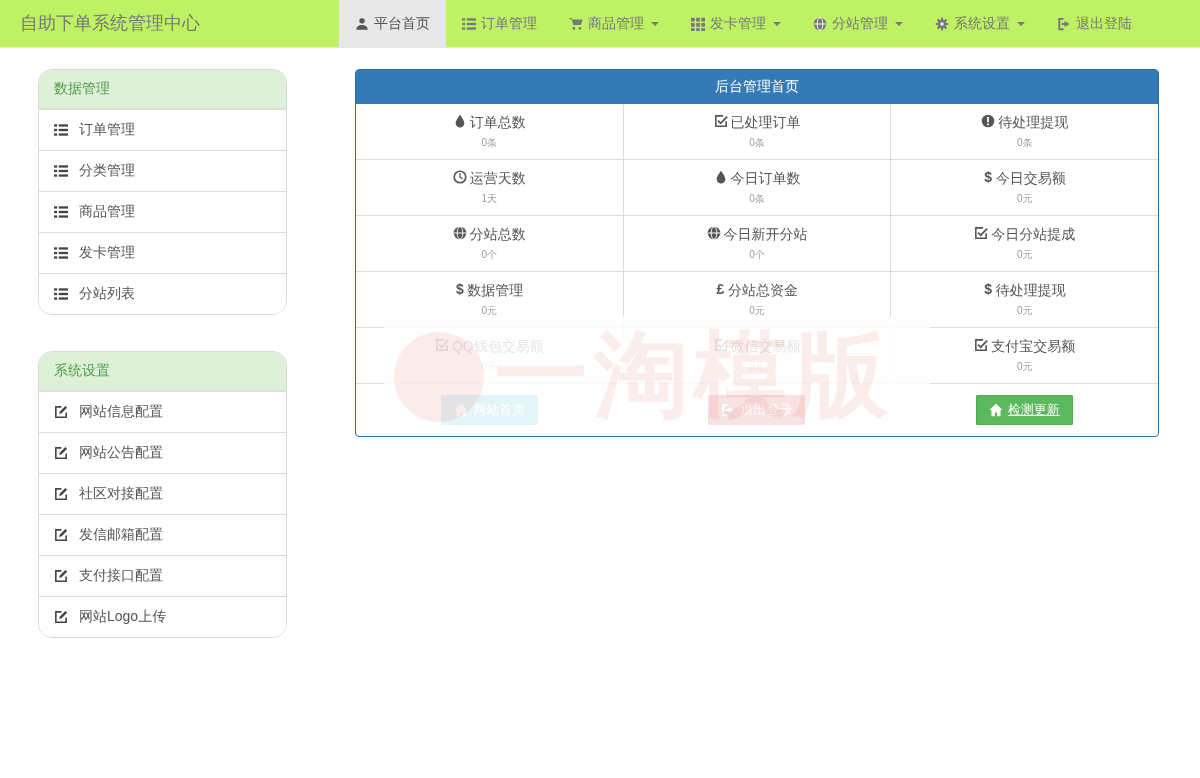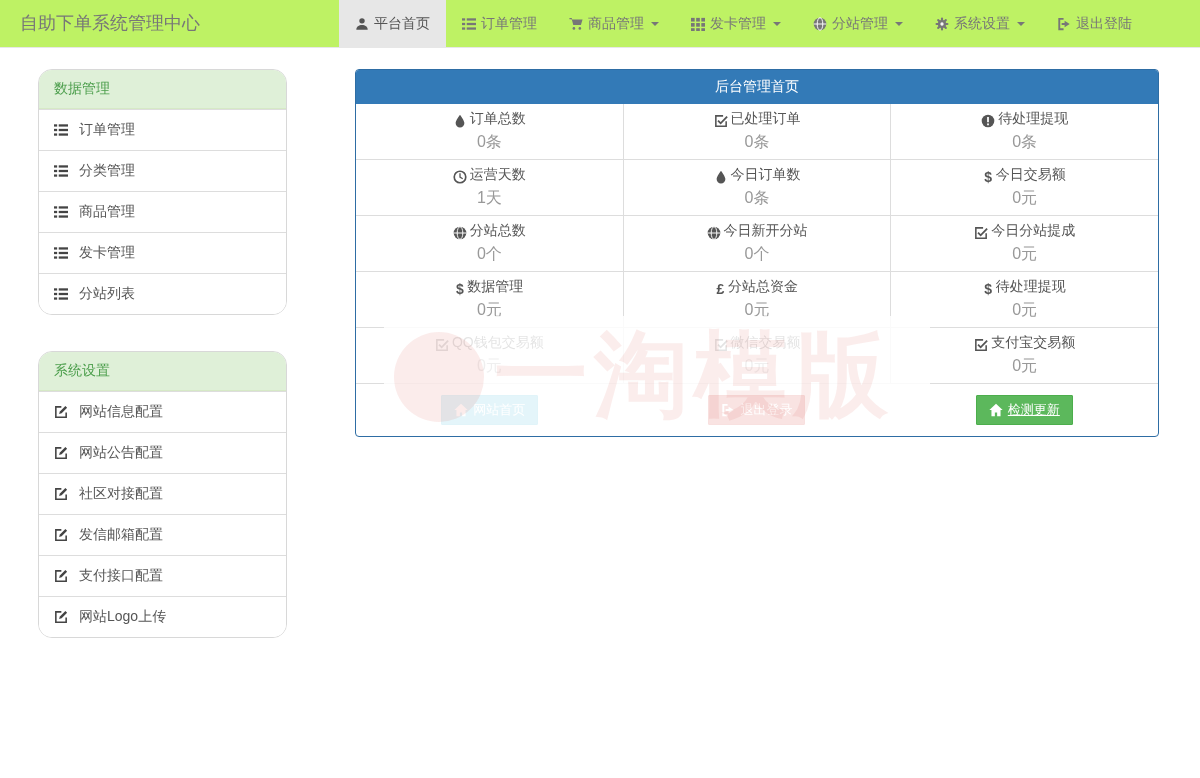--- a/index.html
+++ b/index.html
@@ -30,23 +30,23 @@
   
   .main-wrap{position:absolute;left:316px;top:21px;width:804px;margin-left:39px;}
   .main-panel{border:1px solid #2e6da4;border-radius:4px;overflow:hidden;background:#fff;}
   .panel-heading{background:#337ab7;color:#fff;text-align:center;padding:8px 15px;
     font-size:14px;}
   .stats-row{display:flex;border-top:1px solid #ddd;}
   .stats-row:first-of-type{border-top:none;}
   .stat-cell{flex:1;height:55px;box-sizing:border-box;border-left:1px solid #ddd;
     display:flex;flex-direction:column;justify-content:center;align-items:center;}
   .stat-cell:first-child{border-left:none;}
-  .stat-label{color:#555;font-size:14px;display:flex;align-items:flex-end;gap:3px;}
+  .stat-label{color:#555;font-size:14px;display:flex;align-items:flex-start;gap:3px;}
   .stat-label .ic{color:#555;}
-  .stat-value{color:#999;font-size:16px;margin-top:4px;}
+  .stat-value{color:#999;font-size:10px;margin-top:4px;}
   .actions-row{display:flex;border-top:1px solid #ddd;height:52px;align-items:center;}
   .action-cell{flex:1;text-align:center;}
   .btn{display:inline-flex;align-items:center;gap:5px;padding:5px 12px;border-radius:1px;
     color:#fff;font-size:13px;border:1px solid transparent;cursor:pointer;
     font-family:inherit;}
   .btn .ic{color:#fff;}
   .btn-info{background:#5bc0de;border-color:#46b8da;}
   .btn-danger{background:#d9534f;border-color:#d43f3a;}
   .btn-success{background:#5cb85c;border-color:#4cae4c;text-decoration:underline;}
   

